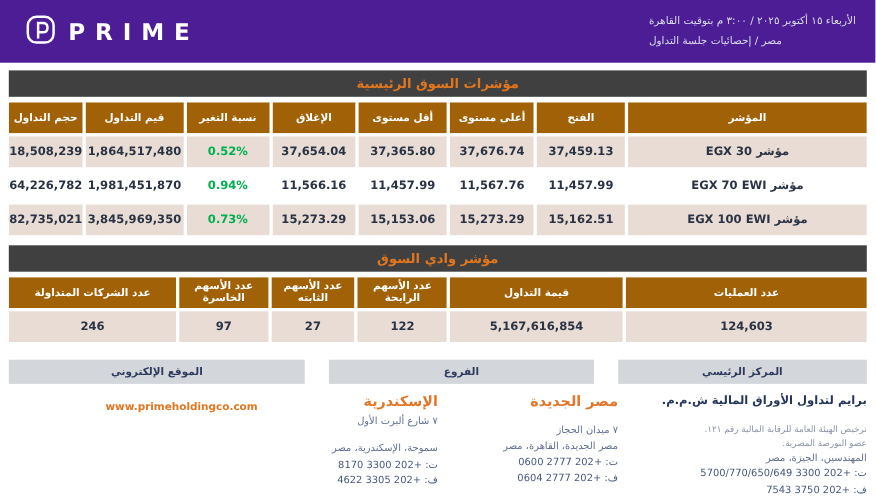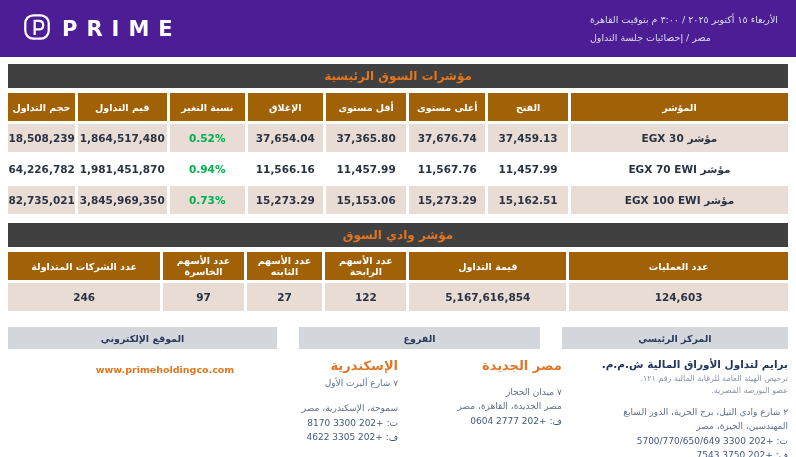--- a/index.html
+++ b/index.html
@@ -41,21 +41,21 @@
   
   .footer-bars { margin:16px 8px 0 8px; direction:rtl; display:flex;
                  justify-content:space-between; }
   .fbar { height:22px; background:#d3d6db; display:flex; align-items:center;
           justify-content:center; color:#2c3a5e; font-size:9.5px; font-weight:bold; }
   .fbar.hq{width:29%} .fbar.branches{width:31%} .fbar.site{width:34.5%}
 
   .footer-cols { margin:9px 8px 0 8px; direction:rtl; display:flex; }
   .fcol { text-align:right; }
   .fcol.hq{width:29%} .fcol.hel{width:21%} .fcol.alex{width:21%} .fcol.web{width:29%; padding-left:9%;}
-  .company { color:#24365c; font-size:10.5px; font-weight:bold; margin-bottom:3px; }
+  .company { color:#24365c; font-size:10.5px; font-weight:bold; margin-bottom:15px; }
   .fine { color:#8a93a8; font-size:8px; line-height:1.55; }
   .addr { color:#5f6f8f; font-size:9px; line-height:1.6; margin-top:7px; }
   .phone { color:#44587e; font-size:9px; line-height:1.6; }
   .branch-name { color:#e0772b; font-size:13px; font-weight:bold; margin-bottom:3px; }
   .site-url { color:#e0761f; font-size:9.5px; font-weight:bold; text-decoration:none; display:inline-block; }
 </style>
 </head>
 <body>
 
 <div class="topbar">
@@ -167,30 +167,30 @@
   <div class="fbar site">
     <span>الموقع الإلكتروني</span>
   </div>
 </div>
 
 <div class="footer-cols">
   <div class="fcol hq">
     <div class="company">برايم لتداول الأوراق المالية ش.م.م.</div>
     <div class="fine">ترخيص الهيئة العامة للرقابة المالية رقم ١٢١.</div>
     <div class="fine">عضو البورصة المصرية.</div>
-    <div class="addr">٢ شارع وادي النيل، برج الحرية، الدور السابع</div>
     <div class="addr" style="margin-top:0;">المهندسين، الجيزة، مصر</div>
     <div class="phone">ت: +202 3300 5700/770/650/649</div>
     <div class="phone">ف: +202 3750 7543</div>
   </div>
 
   <div class="fcol hel">
     <div class="branch-name">مصر الجديدة</div>
     <div class="addr" style="margin-top:12px;">٧ ميدان الحجاز</div>
     <div class="addr" style="margin-top:0;">مصر الجديدة، القاهرة، مصر</div>
+    <div class="phone">ت: +202 2777 0600</div>
     <div class="phone">ف: +202 2777 0604</div>
   </div>
 
   <div class="fcol alex">
     <div class="branch-name">الإسكندرية</div>
     <div class="addr" style="margin-top:0;">٧ شارع ألبرت الأول</div>
     <div class="addr" style="margin-top:11px;">سموحة، الإسكندرية، مصر</div>
     <div class="phone">ت: +202 3300 8170</div>
     <div class="phone">ف: +202 3305 4622</div>
   </div>

